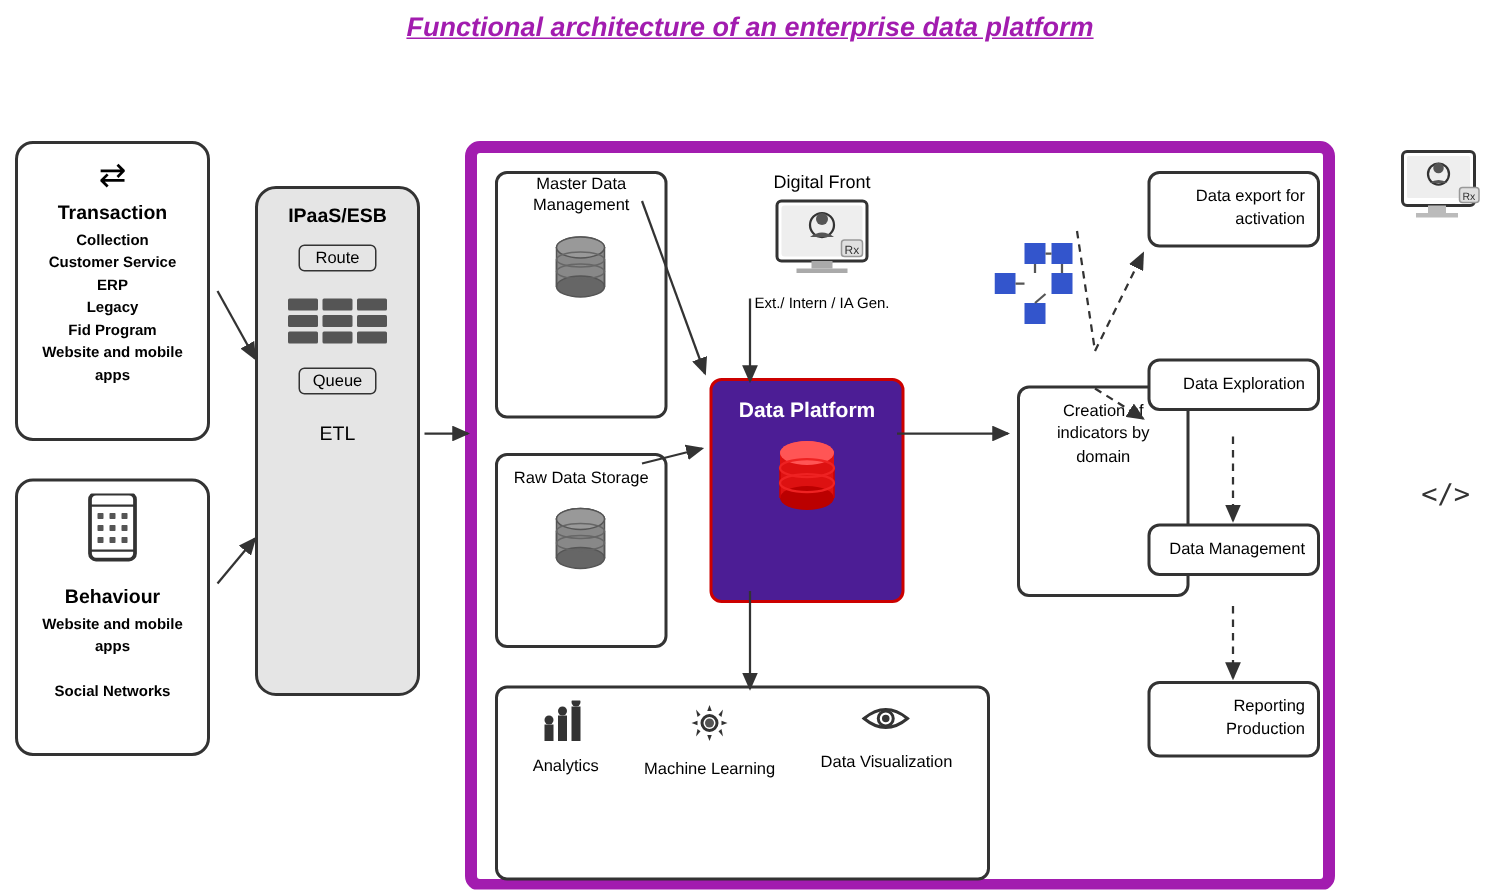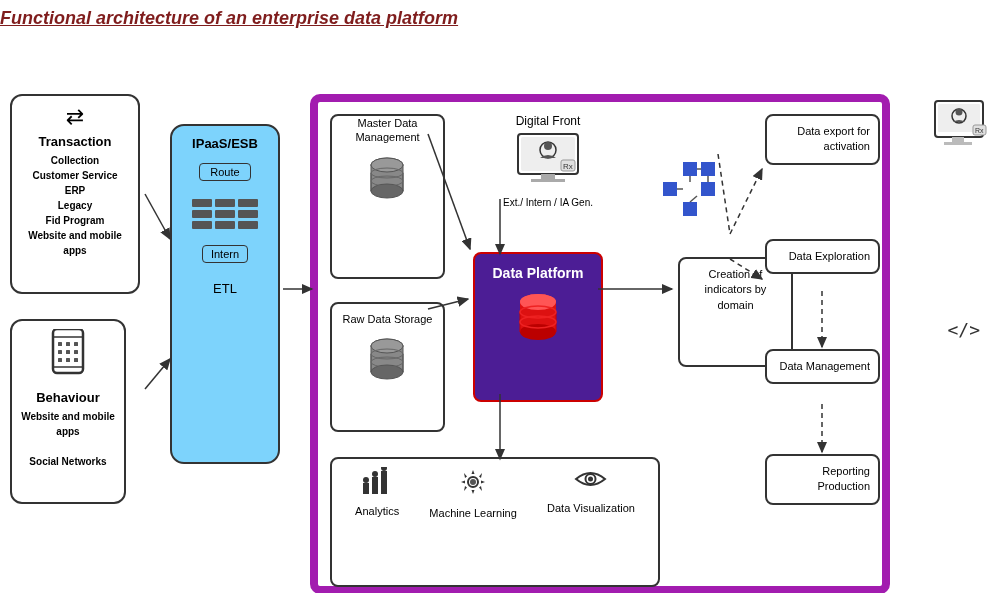--- a/index.html
+++ b/index.html
@@ -7,23 +7,24 @@
       width: 1000px;
       height: 593px;
       background: #ffffff;
       font-family: Arial, sans-serif;
       font-size: 11px;
       overflow: hidden;
       position: relative;
     }
 
     .main-title {
+      text-align: center;
       font-size: 18px;
       font-weight: bold;
-      color: #7f1d1d;
+      color: #a21caf;
       text-decoration: underline;
       padding-top: 8px;
       font-style: italic;
     }
 
     .diagram-container {
       position: relative;
       width: 1000px;
       height: 560px;
       top: 10px;
@@ -57,21 +58,21 @@
       font-size: 10px;
       line-height: 1.5;
       font-weight: bold;
     }
 
     
     .behaviour-box {
       position: absolute;
       left: 10px;
       top: 280px;
-      width: 116px;
+      width: 130px;
       height: 185px;
       border: 2px solid #333;
       border-radius: 12px;
       padding: 8px;
       text-align: center;
     }
 
     .phone-icon {
       font-size: 26px;
       margin-bottom: 4px;
@@ -81,21 +82,21 @@
     .ipaas-box {
       position: absolute;
       left: 170px;
       top: 85px;
       width: 110px;
       height: 340px;
       border: 2px solid #333;
       border-radius: 14px;
       padding: 10px;
       text-align: center;
-      background: #7dd3fc;
+      background: #e5e5e5;
     }
 
     .ipaas-title {
       font-weight: bold;
       font-size: 13px;
       margin-bottom: 12px;
     }
 
     .route-btn {
       border: 1.5px solid #333;
@@ -264,21 +265,21 @@
       font-size: 11px;
       line-height: 1.3;
     }
 
     
     .creation-indicators {
       position: absolute;
       left: 360px;
       top: 155px;
       width: 115px;
-      height: 110px;
+      height: 141px;
       border: 2px solid #333;
       border-radius: 8px;
       text-align: center;
       padding: 8px;
       font-size: 11px;
       line-height: 1.4;
     }
 
     .right-box {
       border: 2px solid #333;
@@ -362,21 +363,21 @@
         <div class="server-rect"></div>
         <div class="server-rect"></div>
         <div class="server-rect"></div>
       </div>
       <div class="server-col">
         <div class="server-rect"></div>
         <div class="server-rect"></div>
         <div class="server-rect"></div>
       </div>
     </div>
-    <div class="queue-btn">Intern</div>
+    <div class="queue-btn">Queue</div>
     <div class="etl-label">ETL</div>
   </div>
 
   <div class="platform-area">
 
     <div class="digital-front">
       <div class="df-title">Digital Front</div>
       <div class="monitor-icon">
         <svg width="70" height="55" viewBox="0 0 70 55">
           <rect x="5" y="2" width="60" height="40" rx="3" fill="none" stroke="#333" stroke-width="2"></rect>

